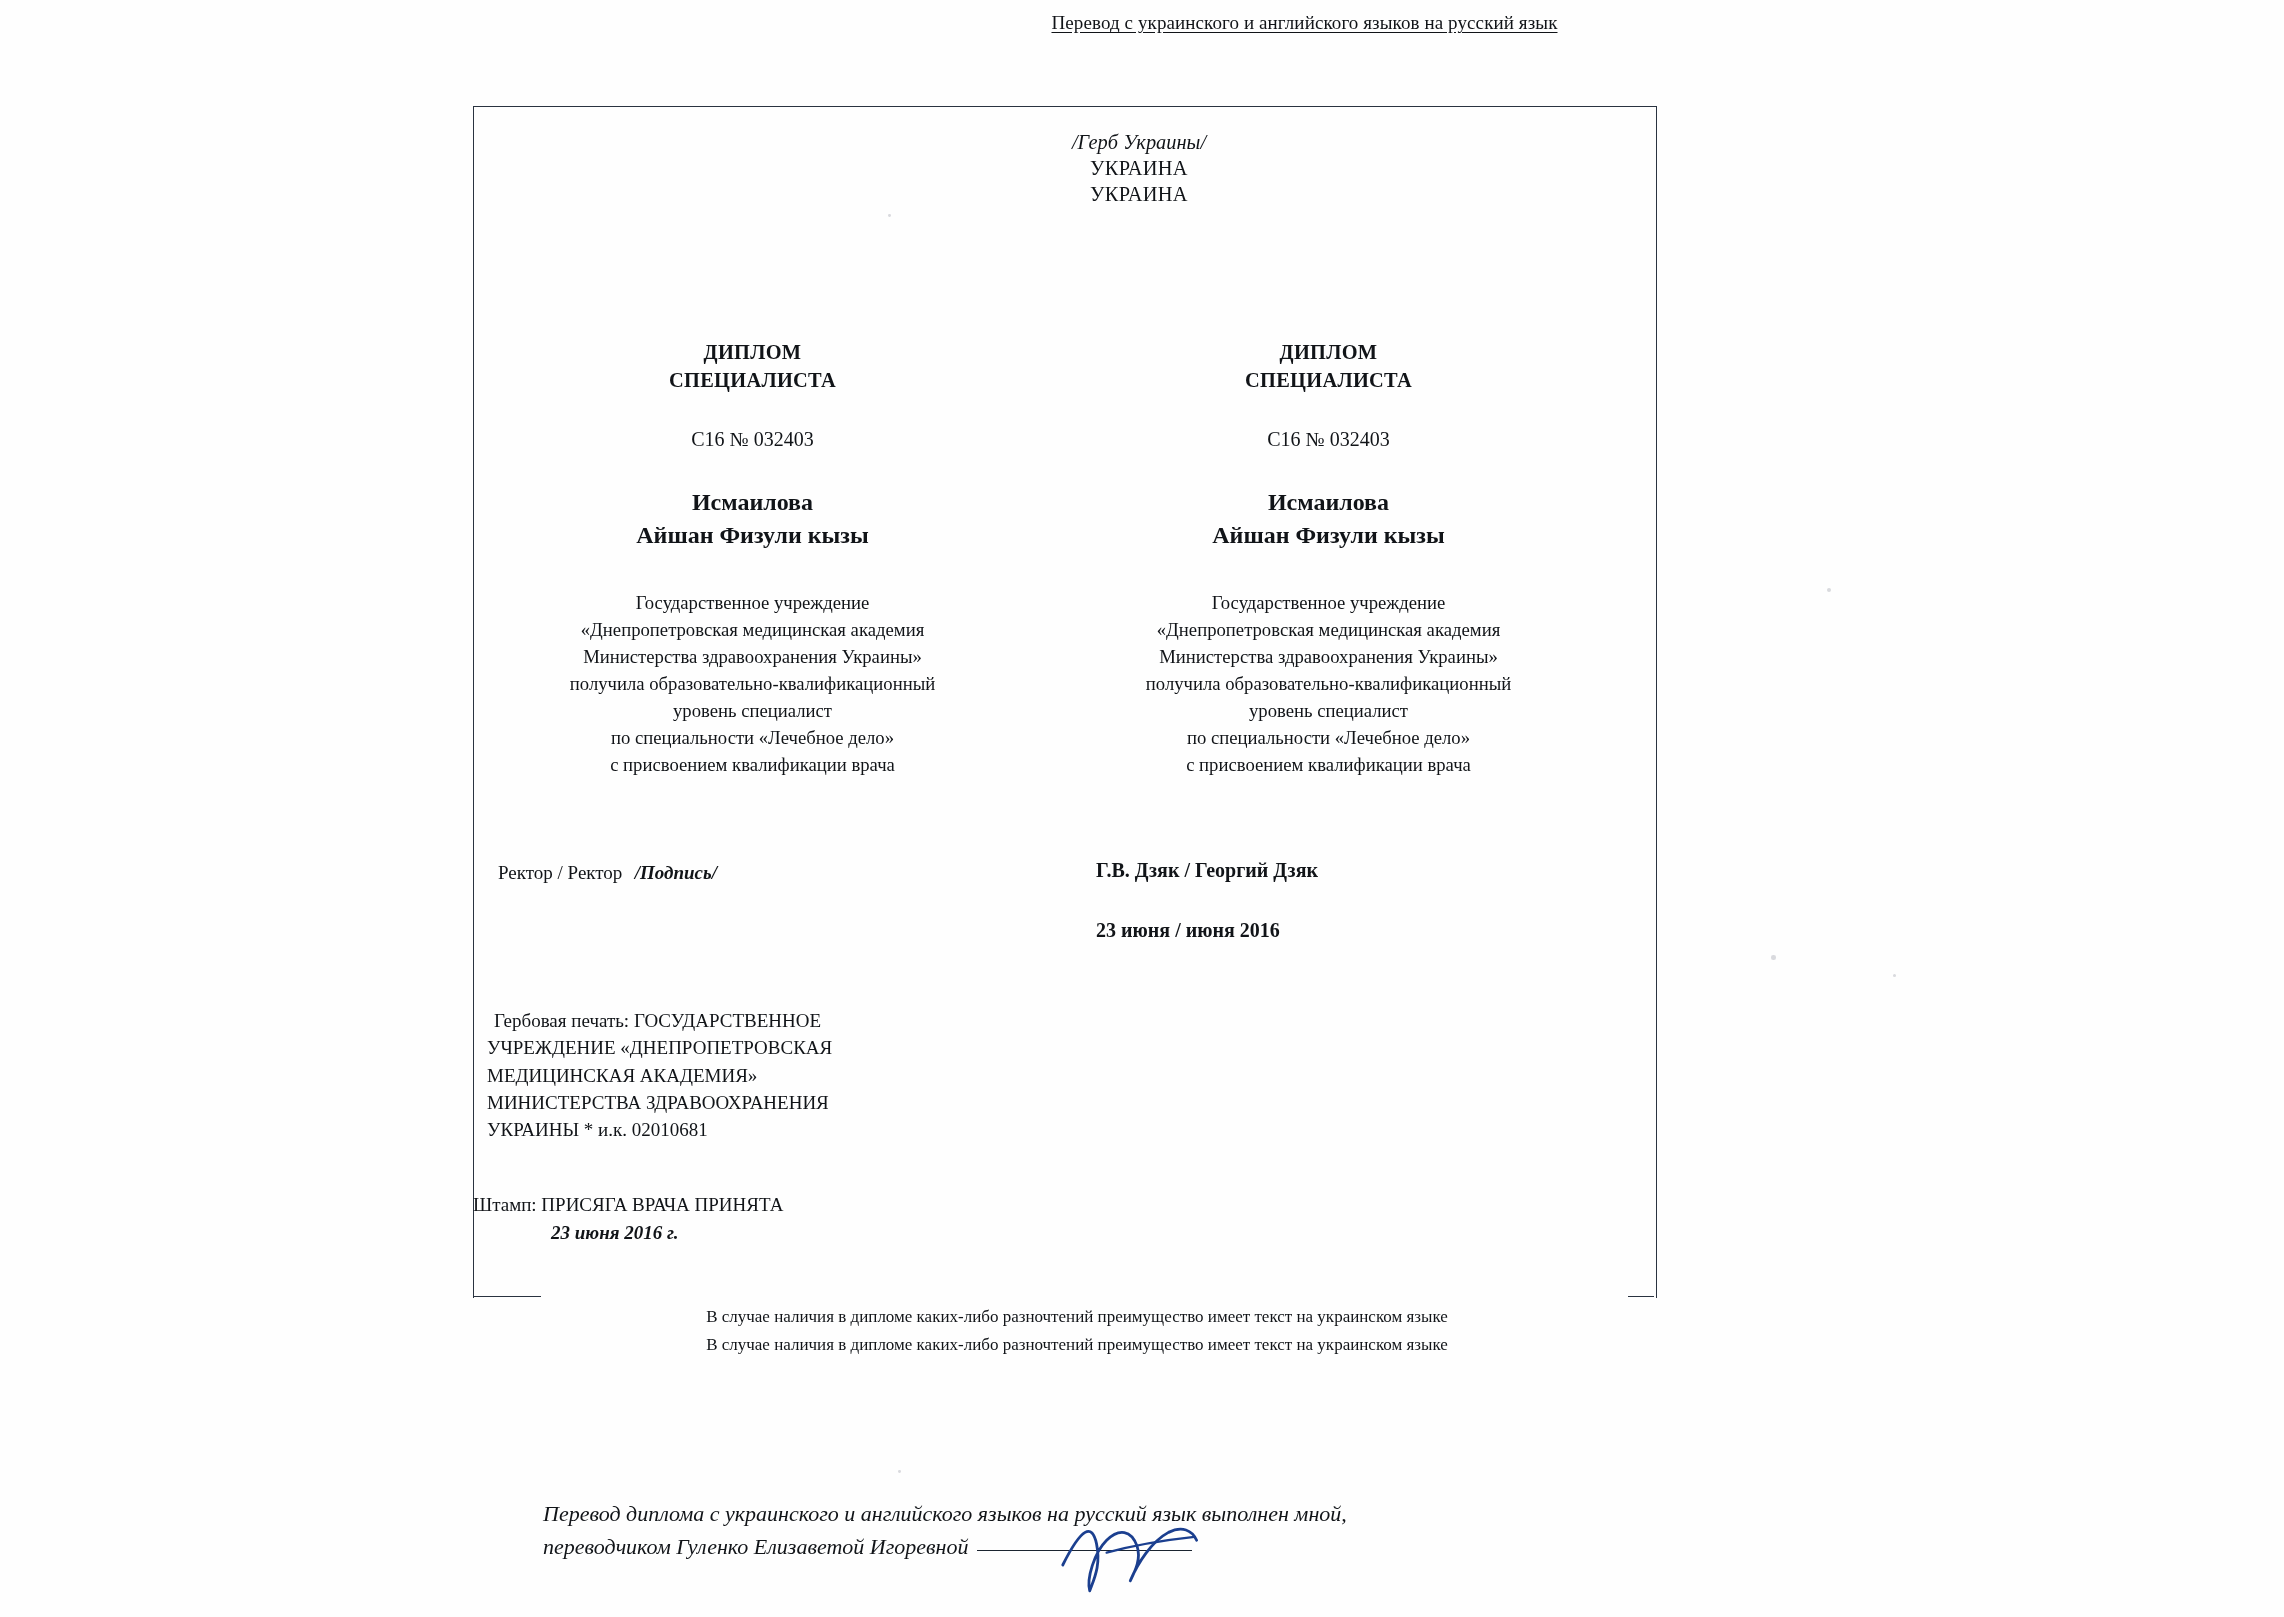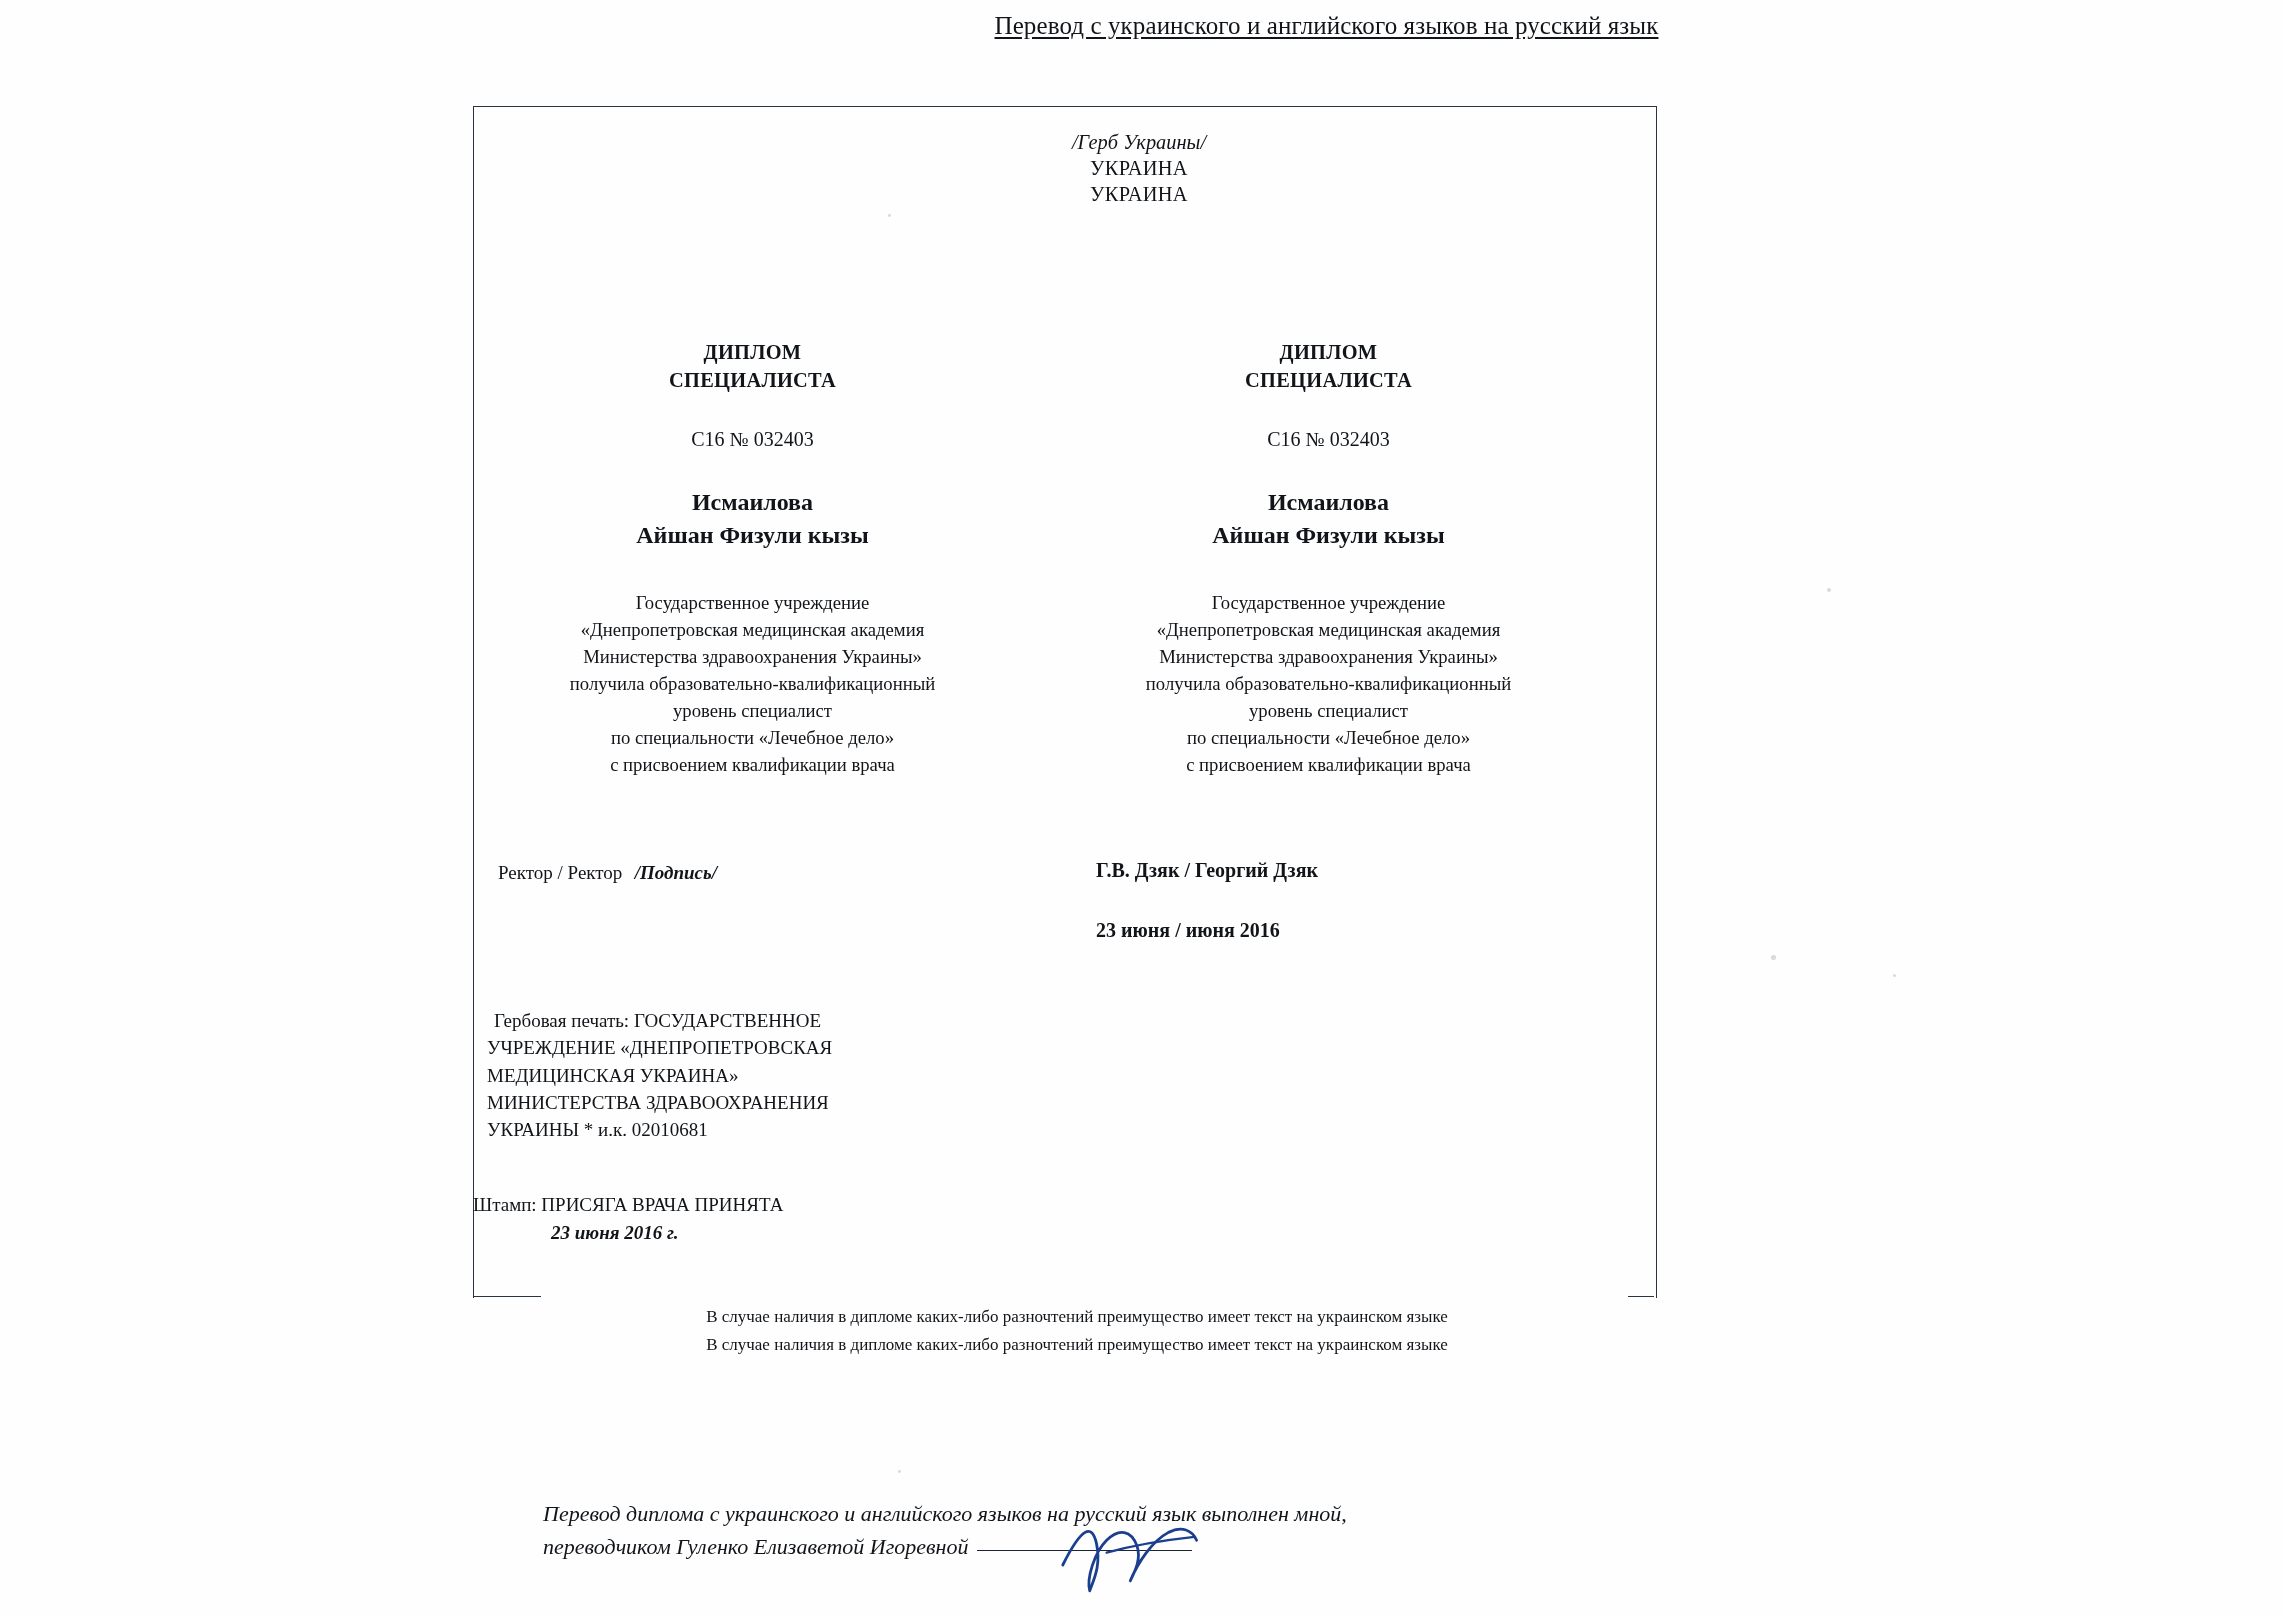--- a/index.html
+++ b/index.html
@@ -28,24 +28,24 @@
     position: absolute;
     background: #b9bcc2;
     border-radius: 50%;
     opacity: .55;
   }
 
   
   .header-note {
     position: absolute;
     top: 12.4px;
-    left: 976px;
+    left: 954px;
     width: 701px;
     text-align: center;
-    font-size: 25px;
+    font-size: 19px;
     letter-spacing: 0.1px;
     text-decoration: underline;
     text-underline-offset: 3.4px;
   }
 
   
   .frame {
     position: absolute;
     left: 473px;
     top: 106px;
@@ -283,21 +283,21 @@
 
   <div class="rector-line">
     <span>Ректор / Ректор</span><span class="sig">/Подпись/</span>
   </div>
   <div class="rector-name">Г.В. Дзяк / Георгий Дзяк</div>
   <div class="rector-date">23 июня / июня 2016</div>
 
   <div class="seal-block">
     <div><span class="lbl">Гербовая печать:</span><span> ГОСУДАРСТВЕННОЕ</span></div>
     <div>УЧРЕЖДЕНИЕ «ДНЕПРОПЕТРОВСКАЯ</div>
-    <div>МЕДИЦИНСКАЯ УКРАИНА»</div>
+    <div>МЕДИЦИНСКАЯ АКАДЕМИЯ»</div>
     <div>МИНИСТЕРСТВА ЗДРАВООХРАНЕНИЯ</div>
     <div>УКРАИНЫ * и.к. 02010681</div>
   </div>
 
   <div class="stamp-block">
     <div><span class="lbl">Штамп:</span><span> ПРИСЯГА ВРАЧА ПРИНЯТА</span></div>
     <span class="stamp-date">23 июня 2016 г.</span>
   </div>
 
   <div class="footnotes">

